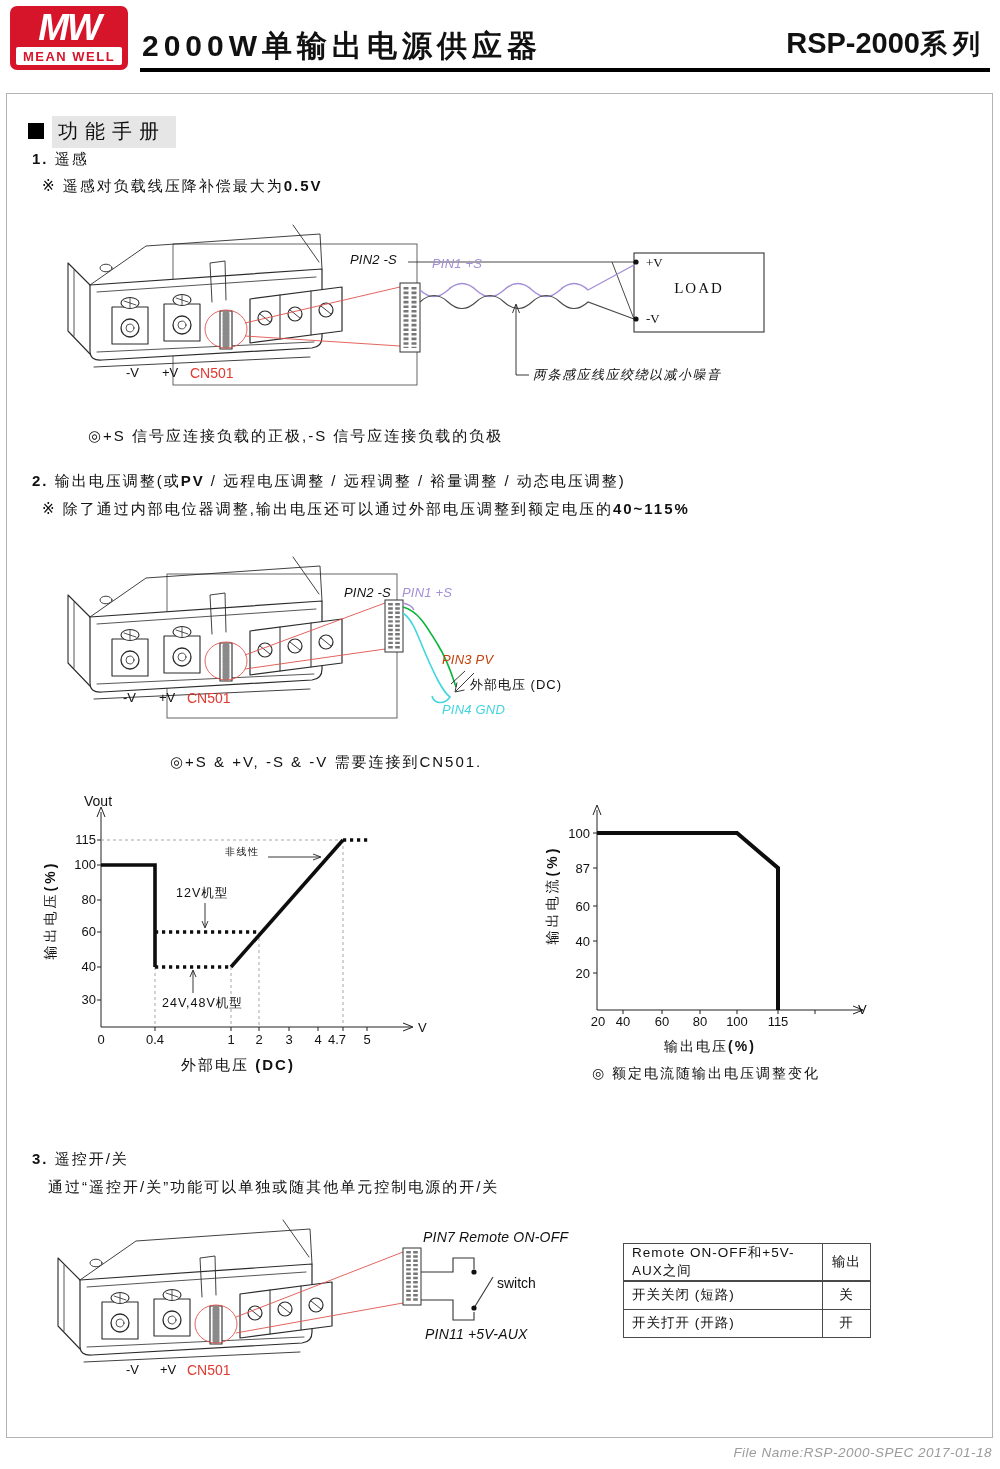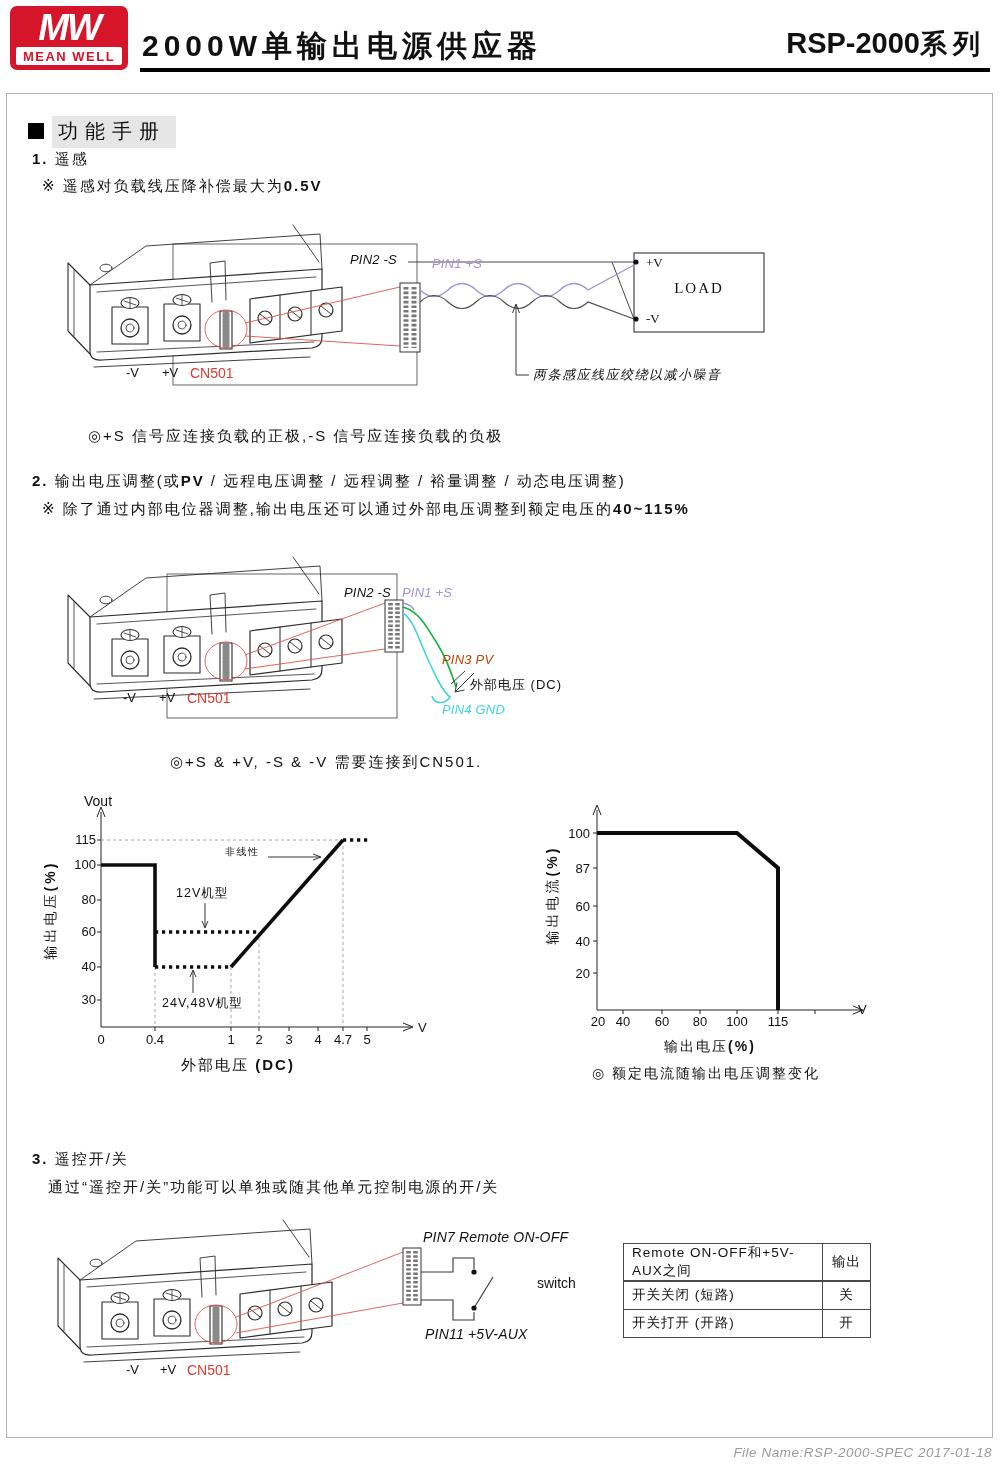--- a/index.html
+++ b/index.html
@@ -254,21 +254,21 @@
   <span class="abs tick" style="left:60px; top:892px; width:36px; text-align:right;">80</span>
   <span class="abs tick" style="left:60px; top:924px; width:36px; text-align:right;">60</span>
   <span class="abs tick" style="left:60px; top:959px; width:36px; text-align:right;">40</span>
   <span class="abs tick" style="left:60px; top:992px; width:36px; text-align:right;">30</span>
   <span class="abs tick" style="left:86px; top:1032px; width:30px; text-align:center;">0</span>
   <span class="abs tick" style="left:140px; top:1032px; width:30px; text-align:center;">0.4</span>
   <span class="abs tick" style="left:216px; top:1032px; width:30px; text-align:center;">1</span>
   <span class="abs tick" style="left:244px; top:1032px; width:30px; text-align:center;">2</span>
   <span class="abs tick" style="left:274px; top:1032px; width:30px; text-align:center;">3</span>
   <span class="abs tick" style="left:303px; top:1032px; width:30px; text-align:center;">4</span>
-  <span class="abs tick" style="left:328px; top:1032px; width:30px; text-align:center;">4.7</span>
+  <span class="abs tick" style="left:328px; top:1032px; width:30px; ">4.7</span>
   <span class="abs tick" style="left:352px; top:1032px; width:30px; text-align:center;">5</span>
   <span class="abs tick" style="left:418px; top:1020px;">V</span>
   <div class="abs ylab" style="left:42px; top:995px; width:170px;">
     <span>输出电压</span><span class="b">(%)</span>
   </div>
   <span class="abs" style="left:176px; top:885px; font-size:12.5px; letter-spacing:1px;">12V机型</span>
   <span class="abs" style="left:162px; top:995px; font-size:12.5px; letter-spacing:1px;">24V,48V机型</span>
   <span class="abs" style="left:225px; top:845px; font-size:10px; letter-spacing:1.5px;">非线性</span>
   <div class="abs" style="left:158px; top:1056px; width:160px; text-align:center; font-size:15px; letter-spacing:2px;">
     <span>外部电压 </span><span class="b">(DC)</span>
@@ -333,21 +333,21 @@
     </g>
     <g stroke="#333" stroke-width="1.1" fill="none">
       <path d="M376,67 L408,67 L408,53 L429,53 L429,64"></path>
       <path d="M376,95 L408,95 L408,115 L429,115 L429,107"></path>
       <line x1="429" y1="103" x2="448" y2="72"></line>
     </g>
     <circle cx="429" cy="67" r="2.6" fill="#111"></circle>
     <circle cx="429" cy="103" r="2.6" fill="#111"></circle>
   </svg>
   <span class="abs pin t14" style="left:423px; top:1229px; font-size:14px;">PIN7 Remote  ON-OFF</span>
-  <span class="abs t14" style="left:497px; top:1275px;margin-left:40px;">switch</span>
+  <span class="abs t14" style="left:497px; top:1275px;">switch</span>
   <span class="abs pin t14" style="left:425px; top:1326px; font-size:14px;">PIN11 +5V-AUX</span>
   <span class="abs t13" style="left:126px; top:1362px;">-V</span>
   <span class="abs t13" style="left:160px; top:1362px;">+V</span>
   <span class="abs t14 red" style="left:187px; top:1362px;">CN501</span>
 
   <table class="abs rtab">
     <tbody>
         <tr>
       <td>Remote ON-OFF和+5V-AUX之间</td>
       <td class="c2">输出</td>

